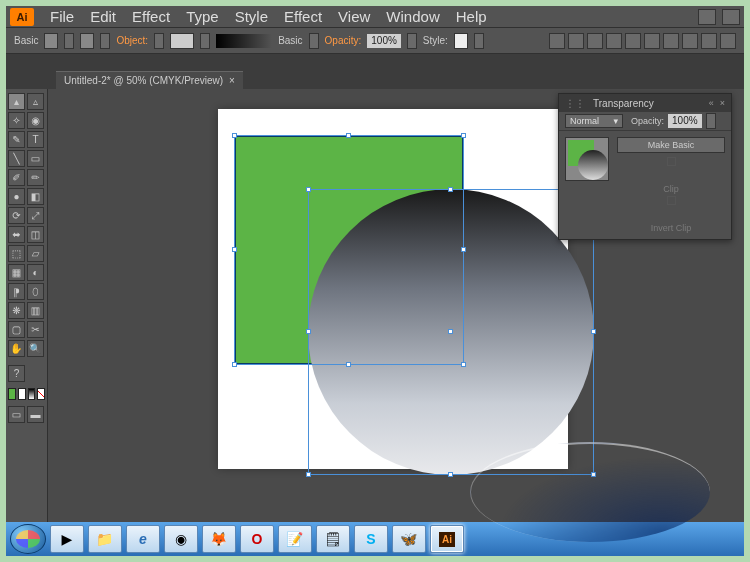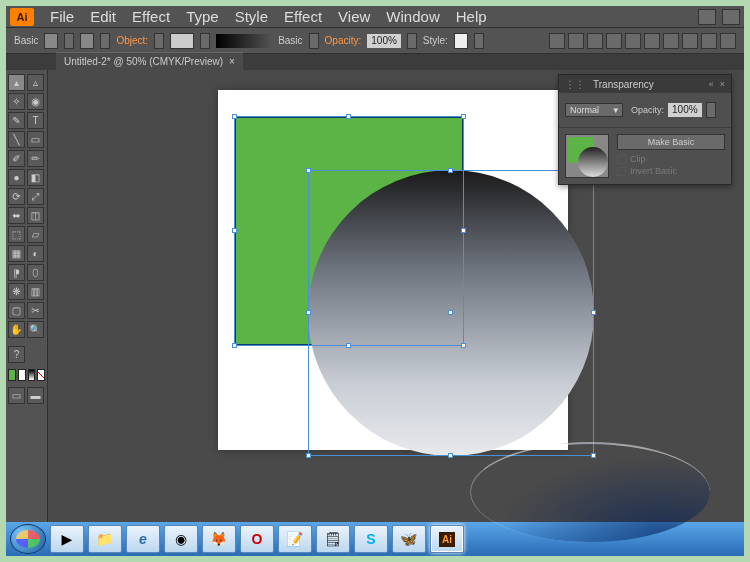--- a/index.html
+++ b/index.html
@@ -11,50 +11,50 @@
 .menubar-right { margin-left: auto; display: flex; gap: 6px; align-items: center; }
 .menubar-icon { width: 18px; height: 16px; background: #6a6a6a; border: 1px solid #333; }
 .controlbar { height: 26px; background: #535353; display: flex; align-items: center; padding: 0 8px; gap: 6px; border-bottom: 1px solid #303030; font-size: 10px; color: #ccc; }
 .cb-label { color: #ff9944; }
 .cb-box { height: 16px; background: #888; border: 1px solid #333; }
 .cb-dd { width: 10px; height: 16px; background: #6a6a6a; border: 1px solid #333; }
 .cb-stroke { width: 56px; height: 14px; background: linear-gradient(to right, #000, transparent); }
 .cb-val { background: #d0d0d0; color: #222; padding: 1px 4px; font-size: 10px; height: 14px; }
 .cb-icon { width: 16px; height: 16px; border: 1px solid #333; background: #6a6a6a; }
 .cb-iconrow { display: flex; gap: 3px; margin-left: auto; }
-.tabbar { height: 16px; background: #3c3c3c; display: flex; align-items: flex-end; padding-left: 50px; }
+.tabbar { height: 35px; background: #3c3c3c; display: flex; align-items: flex-end; padding-left: 50px; }
 .doctab { background: #4a4a4a; color: #ccc; font-size: 10px; padding: 3px 8px; border-top: 1px solid #666; display: flex; align-items: center; gap: 6px; }
 .tab-close { cursor: pointer; }
 .workarea { flex: 1; display: flex; background: #4a4a4a; position: relative; }
 .toolbox { width: 42px; background: #535353; border-right: 1px solid #303030; display: flex; flex-direction: column; padding: 4px 2px; gap: 2px; }
 .toolrow { display: flex; gap: 2px; }
 .tool { width: 17px; height: 17px; background: #5a5a5a; border: 1px solid #333; cursor: pointer; display: flex; align-items: center; justify-content: center; color: #ccc; font-size: 10px; }
 .tool.sel { background: #888; }
 .toolbox .swatches { margin-top: 4px; display: flex; gap: 2px; }
 .swatch { width: 12px; height: 12px; border: 1px solid #222; }
 .canvas-wrap { flex: 1; position: relative; overflow: hidden; }
 .artboard { position: absolute; left: 170px; top: 20px; width: 350px; height: 360px; background: #fff; box-shadow: 0 0 8px rgba(0,0,0,.3); }
 .green-sq { position: absolute; left: 16px; top: 26px; width: 230px; height: 230px; background: #5cb446; border: 2px solid #0a3a66; }
 .circle { position: absolute; left: 90px; top: 80px; width: 286px; height: 286px; border-radius: 50%; background: linear-gradient(to bottom, #1a1a1a 0%, #6f7580 35%, #c9ced6 75%, #e8e9ec 100%); }
 .selbox { position: absolute; border: 1px solid #4a90d9; }
 .handle { position: absolute; width: 5px; height: 5px; background: #fff; border: 1px solid #4a90d9; }
 .panel { position: absolute; right: 12px; top: 4px; width: 174px; background: #4f4f4f; border: 1px solid #2a2a2a; box-shadow: 0 2px 6px rgba(0,0,0,.4); }
 .panel-hdr { height: 18px; background: #3a3a3a; color: #ccc; font-size: 10px; display: flex; align-items: center; padding: 0 6px; gap: 6px; }
 .panel-hdr .step { color: #888; margin-right: 2px; }
 .panel-hdr .ctrls { margin-left: auto; display: flex; gap: 6px; font-size: 9px; color: #999; cursor: pointer;}
-.panel-row1 { height: 35px; display: flex; align-items: center; padding: 0 6px; gap: 4px; border-bottom: 1px solid #3a3a3a; }
+.panel-row1 { height: 19px; display: flex; align-items: center; padding: 0 6px; gap: 4px; border-bottom: 1px solid #3a3a3a; }
 .blend-sel { height: 14px; width: 58px; background: #6a6a6a; color: #ddd; font-size: 9px; display: flex; align-items: center; padding: 0 4px; border: 1px solid #333; }
 .op-label { color: #ccc; font-size: 9px; margin-left: 4px; }
 .panel-row2 { display: flex; padding: 6px; gap: 8px; }
 .thumb { width: 44px; height: 44px; background: #888; border: 1px solid #333; position: relative; overflow: hidden; }
 .thumb .t-sq { position:absolute; left:2px; top:2px; width:26px; height:26px; background:#5cb446; }
 .thumb .t-ci { position:absolute; left:12px; top:12px; width:30px; height:30px; border-radius:50%; background: linear-gradient(to bottom,#222,#ddd); }
 .mask-col { flex: 1; font-size: 9px; color: #7a7a7a; }
 .mask-btn { height: 16px; background: #6a6a6a; color: #ccc; border: 1px solid #333; font-size: 9px; display: flex; align-items: center; justify-content: center; margin-bottom: 4px; cursor: pointer; }
-.chk { display: flex; align-items: center; gap: 4px; margin-top: 2px; }
+.chk { display: flex; align-items: center; gap: 18px; margin-top: 2px; flex-direction: column; }
 .chk-box { width: 9px; height: 9px; border: 1px solid #555; }
 .statusbar { height: 18px; background: #535353; border-top: 1px solid #303030; display: flex; align-items: center; font-size: 10px; color: #ccc; padding: 0 6px; gap: 6px; }
 .sb-box { height: 13px; background: #888; color: #222; padding: 0 4px; display: flex; align-items: center; }
 .sb-arrow { width: 10px; height: 12px; background: #6a6a6a; border: 1px solid #333; display:flex; align-items:center; justify-content:center; font-size:7px; }
 .sb-track { margin-left:auto; width:150px; height:10px; background:#3a3a3a; }
 .sb-thumb { width: 24px; height: 10px; background: #777; }
 .taskbar { position: absolute; left: 6px; right: 6px; bottom: 6px; height: 34px; background: linear-gradient(to bottom, #5aa5e8, #2a6db5); display: flex; align-items: center; padding: 0 4px; gap: 4px; }
 .tb-start { width: 36px; height: 30px; border-radius: 50%; background: radial-gradient(circle at 30% 30%, #7ec8f8, #1a5a9a); border: 1px solid #0a3a6a; position: relative; }
 .tb-start::after { content:''; position:absolute; inset:5px; border-radius:50%; background: conic-gradient(#f55 0 25%, #5c5 0 50%, #55f 0 75%, #fc5 0); filter: blur(.5px); opacity:.85; }
 .tb-icon { width: 34px; height: 28px; background: linear-gradient(to bottom, #eaf3fb, #bcd7ef); border: 1px solid #5a86b5; border-radius: 2px; display: flex; align-items: center; justify-content: center; font-size: 14px; }
@@ -252,21 +252,21 @@
               <div class="t-ci"></div>
           </div>
           <div class="mask-col">
             <div class="mask-btn">Make Basic</div>
             <div class="chk">
                 <div class="chk-box"></div>
                 <span>Clip</span>
               </div>
             <div class="chk">
                 <div class="chk-box"></div>
-                <span>Invert Basic</span>
+                <span>Invert Clip</span>
               </div>
           </div>
         </div>
       </div>
     </div>
   </div>
 
   <div class="statusbar">
     <span class="sb-box">50%</span>
     <div class="cb-dd"></div>

